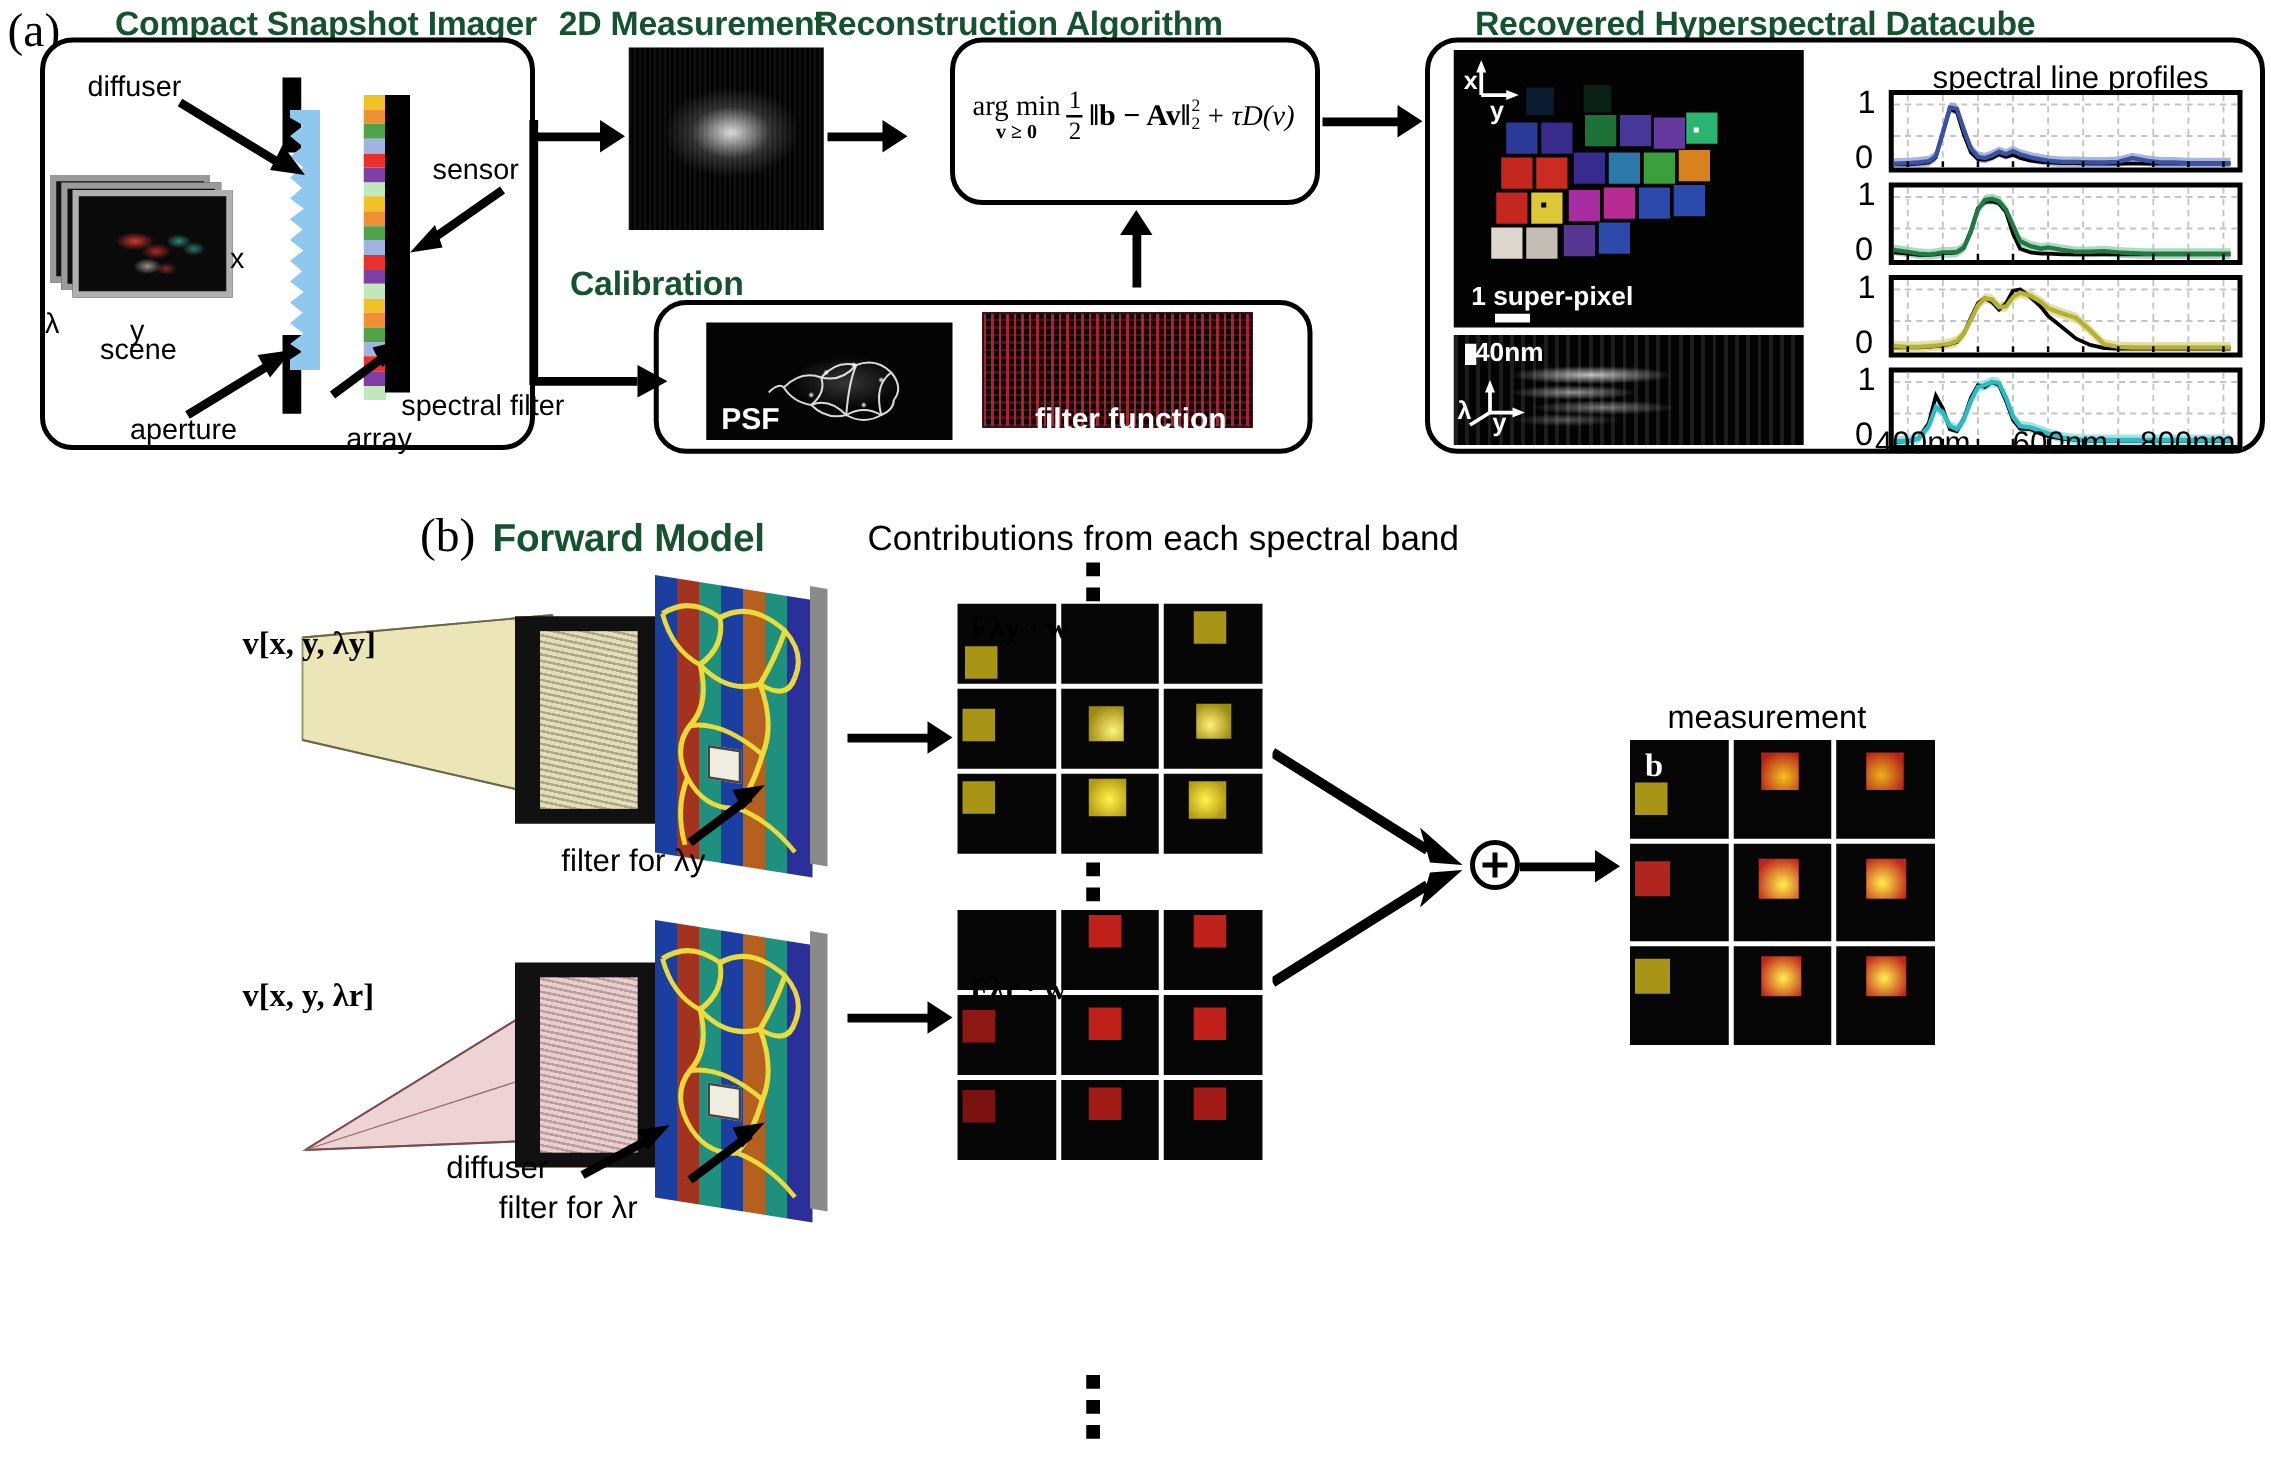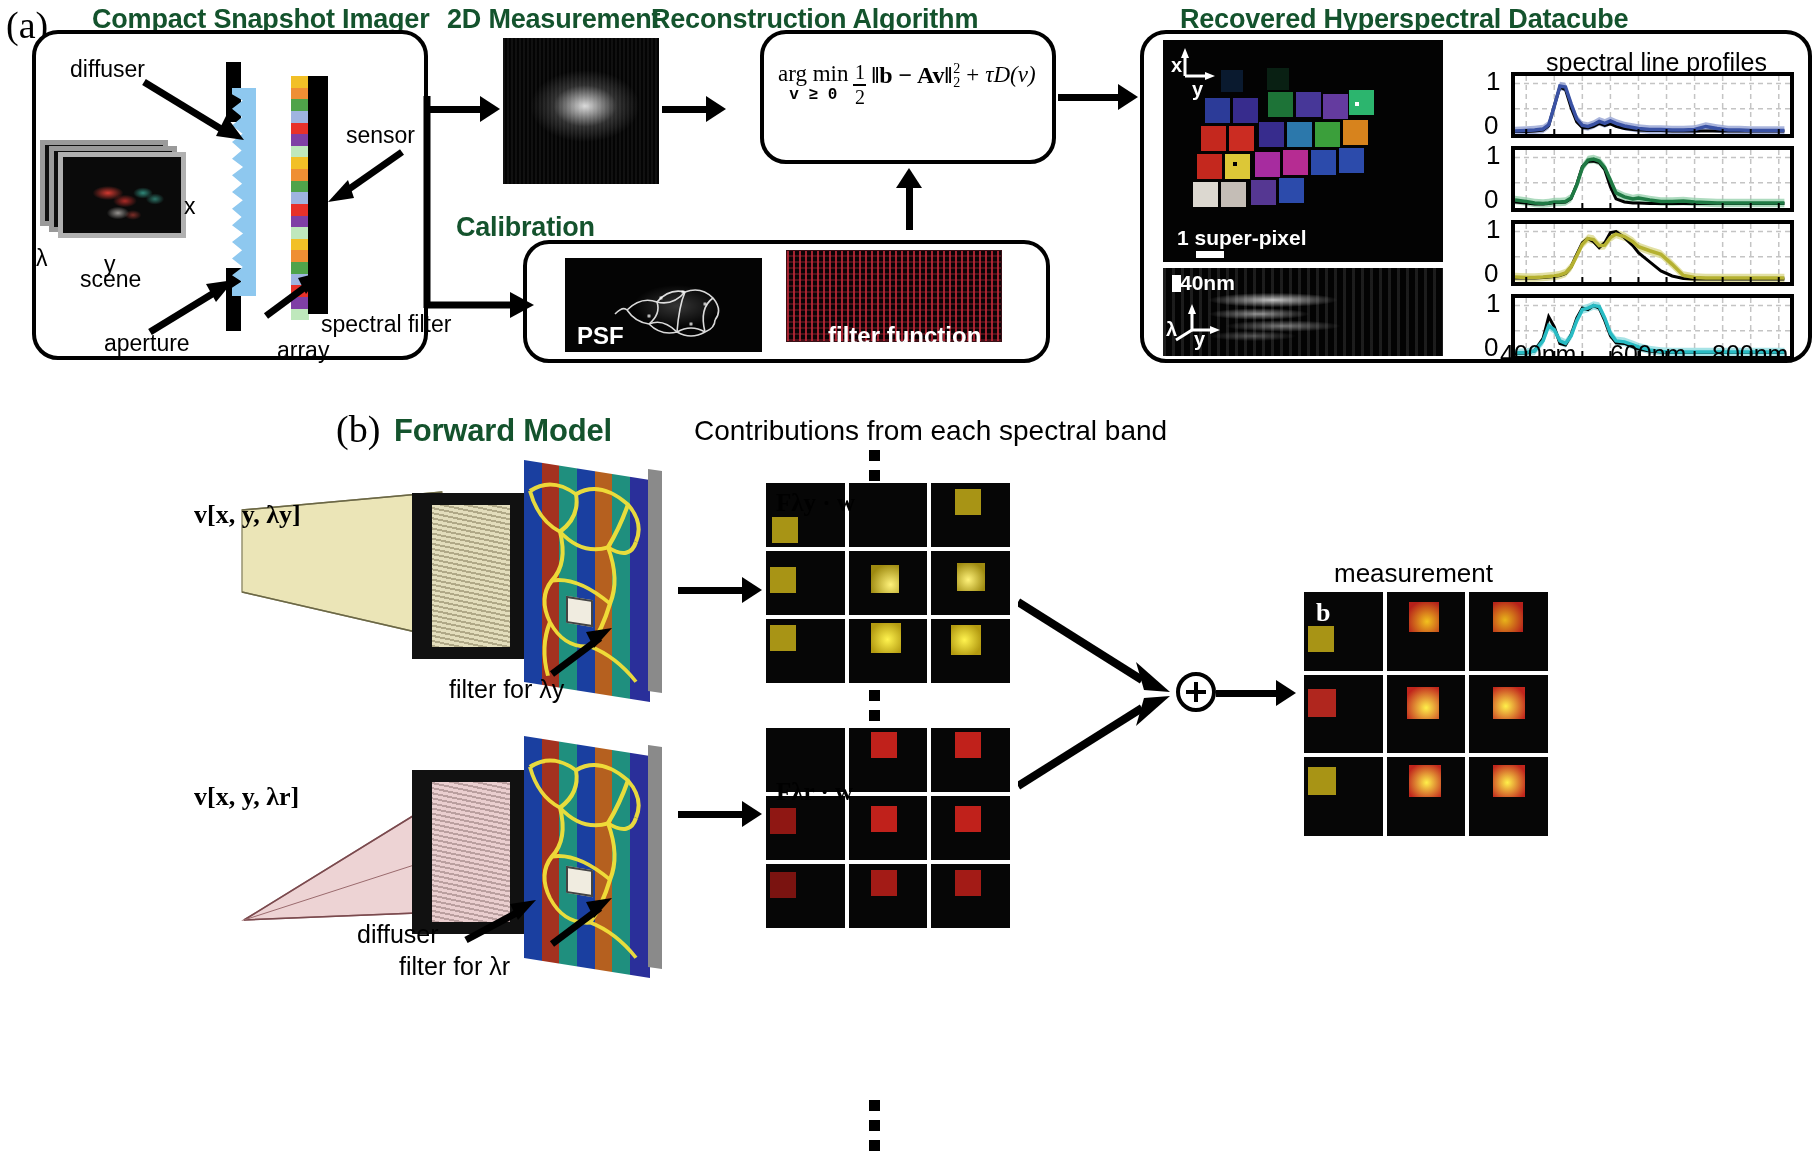--- a/index.html
+++ b/index.html
@@ -233,24 +233,24 @@
          radial-gradient(ellipse 70px 46px at 82px 68px, rgba(255,255,255,.85), rgba(120,120,120,.35) 45%, rgba(0,0,0,0) 78%),
          #040404;"></div>
 
   <div class="abs arrow-h" style="left:662px; top:96px; width:66px; height:26px;">
     <div class="shaft" style="width:46px;"></div>
     <div class="head" style="left:44px;"></div>
   </div>
 
   <div class="abs rbox" style="left:760px; top:30px; width:296px; height:134px;"></div>
 
-  <div class="abs" style="left:778px; top:62px; width:262px; height:62px; display:flex; align-items:flex-start; gap:3px;">
+  <div class="abs" style="left:778px; top:62px; width:262px; height:62px; display:flex; align-items:center; gap:3px;">
     <div style="display:flex; flex-direction:column; align-items:center; line-height:1;">
       <span class="mathrm" style="font-size:23px;">arg min</span>
-      <span class="mathbf" style="font-size:16px; margin-top:2px;font-family:Liberation Mono, monospace;">v ≥ 0</span>
+      <span class="mathbf" style="font-size:16px; margin-top:2px;">v ≥ 0</span>
     </div>
     <div style="display:flex; flex-direction:column; align-items:center; line-height:1.05; margin:0 2px;">
       <span class="mathrm" style="font-size:20px;">1</span>
       <span style="width:13px; height:2px; background:#000; margin:1px 0;"></span>
       <span class="mathrm" style="font-size:20px;">2</span>
     </div>
     <span class="mathbf" style="font-size:24px;">‖b − Av‖</span>
     <span style="display:flex; flex-direction:column; line-height:1; margin-left:-2px;">
       <span class="mathrm" style="font-size:14px;">2</span>
       <span class="mathrm" style="font-size:14px;">2</span>

